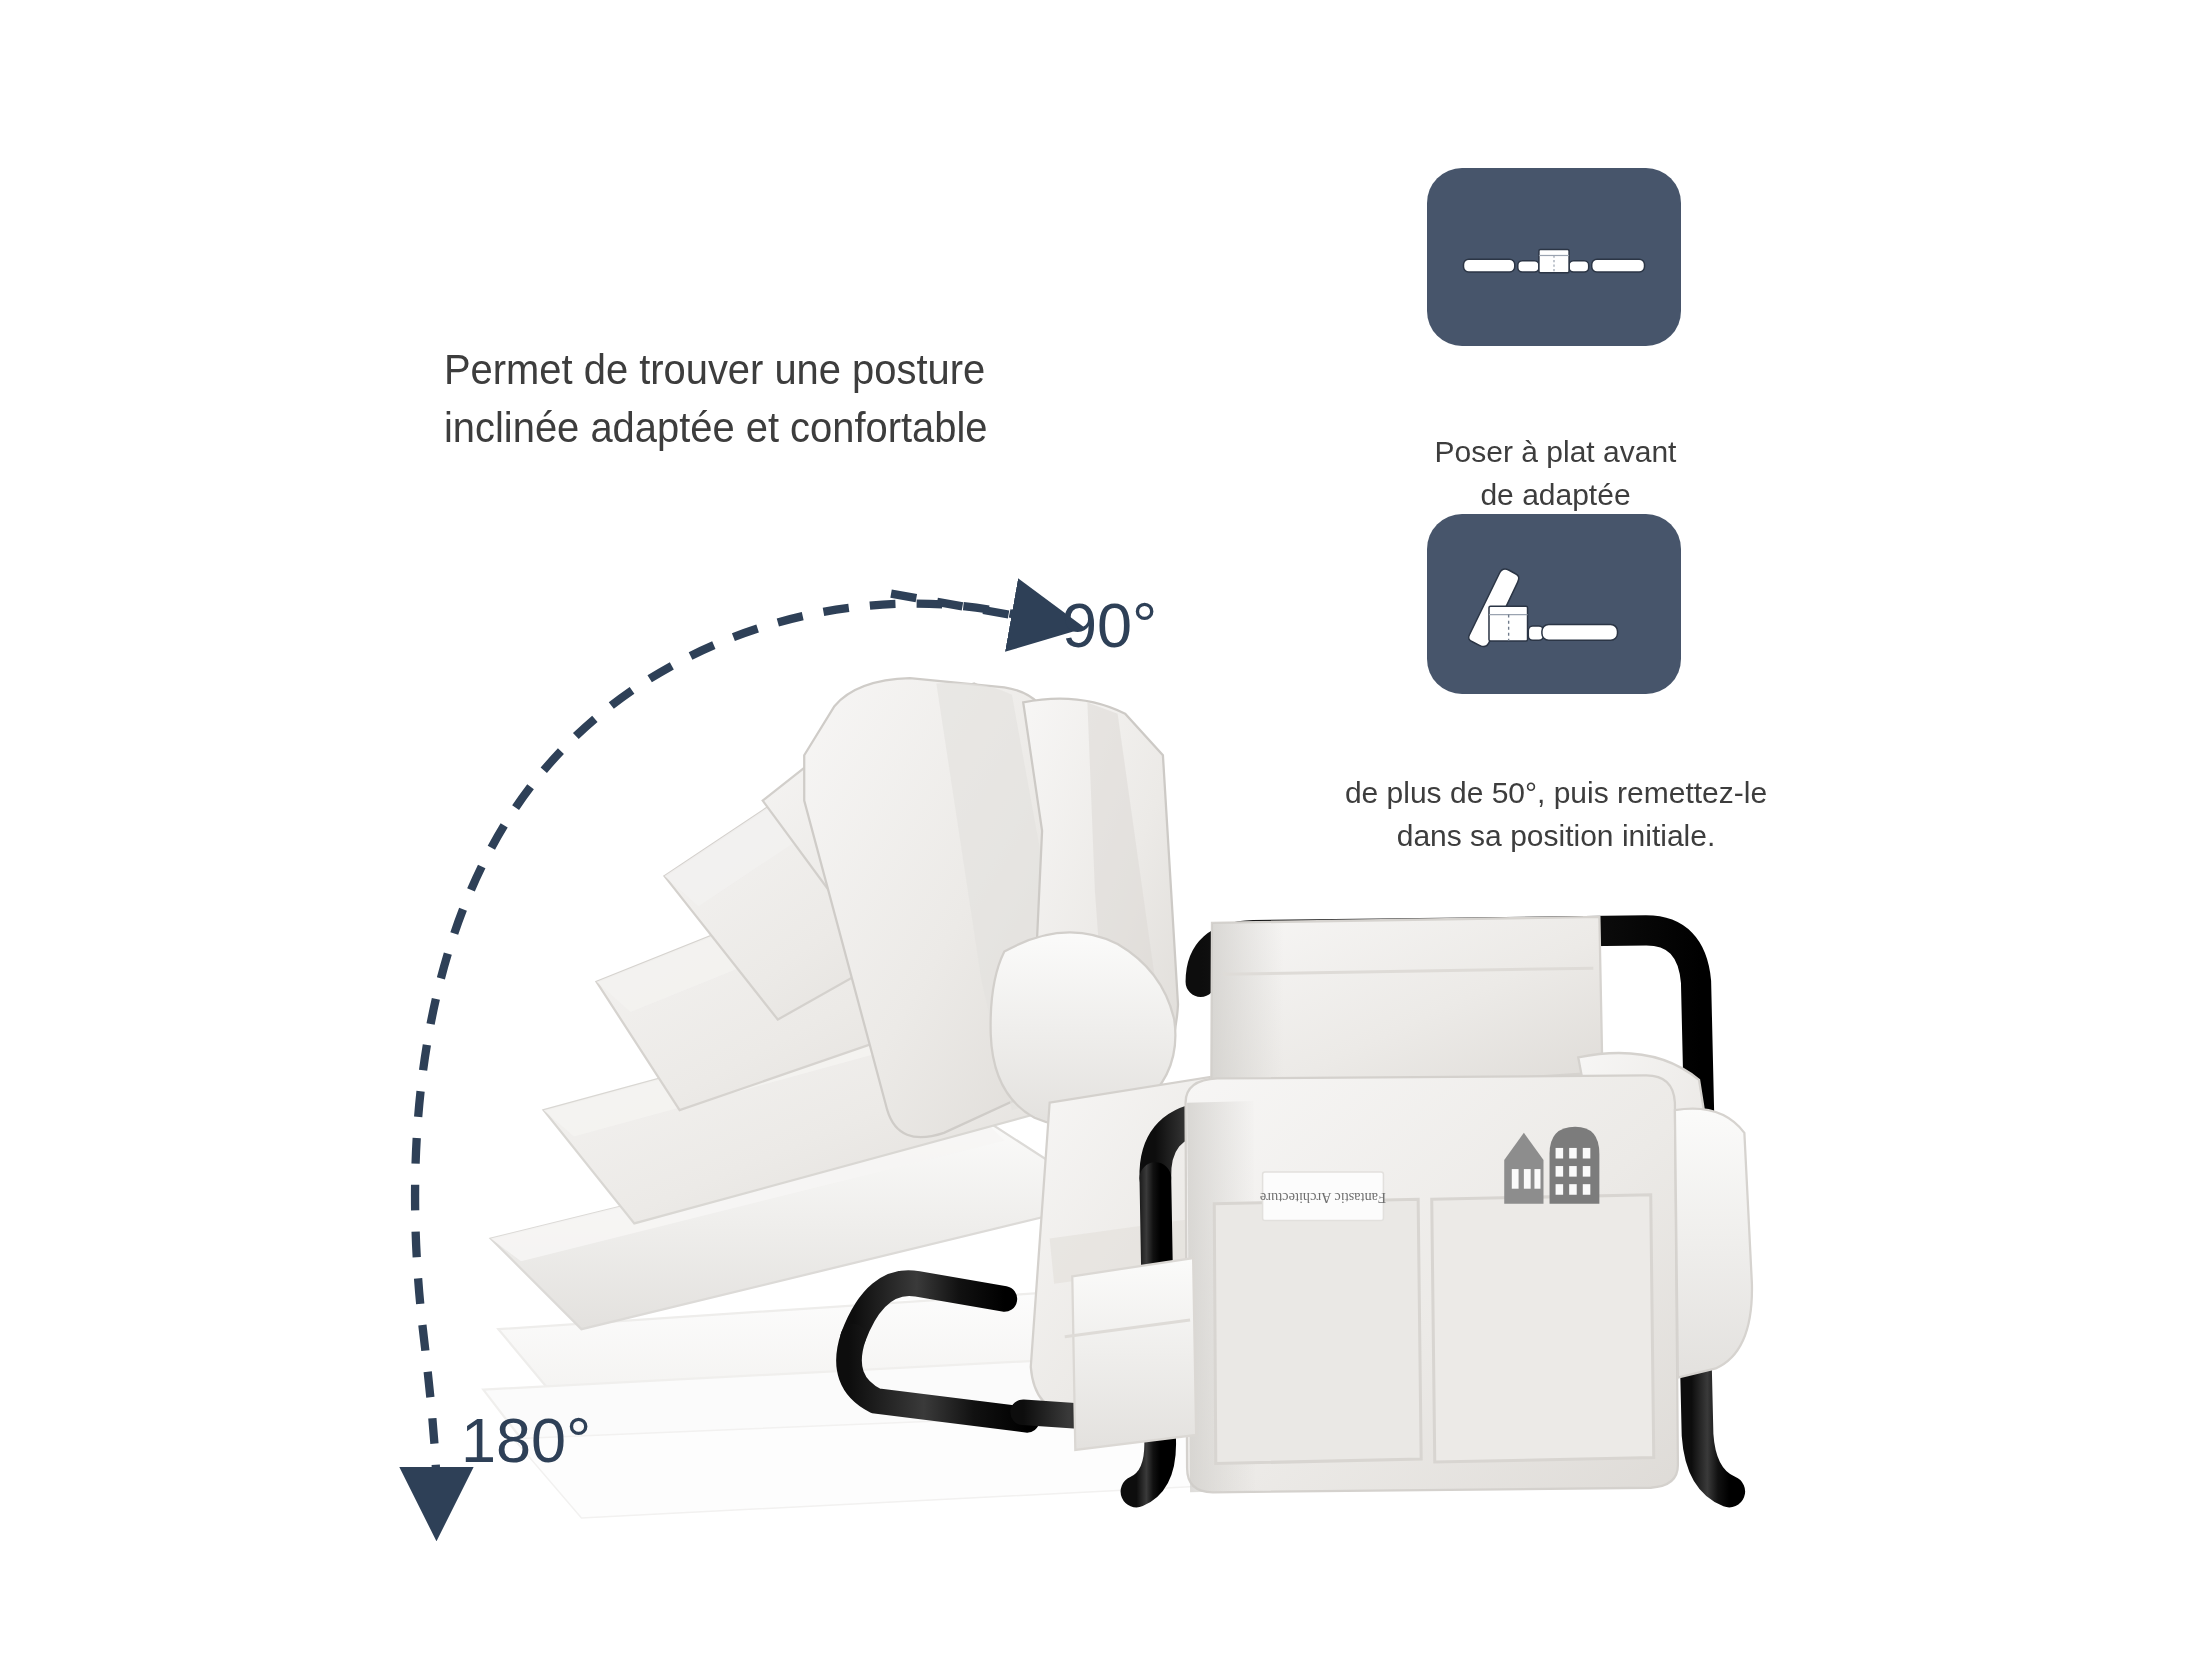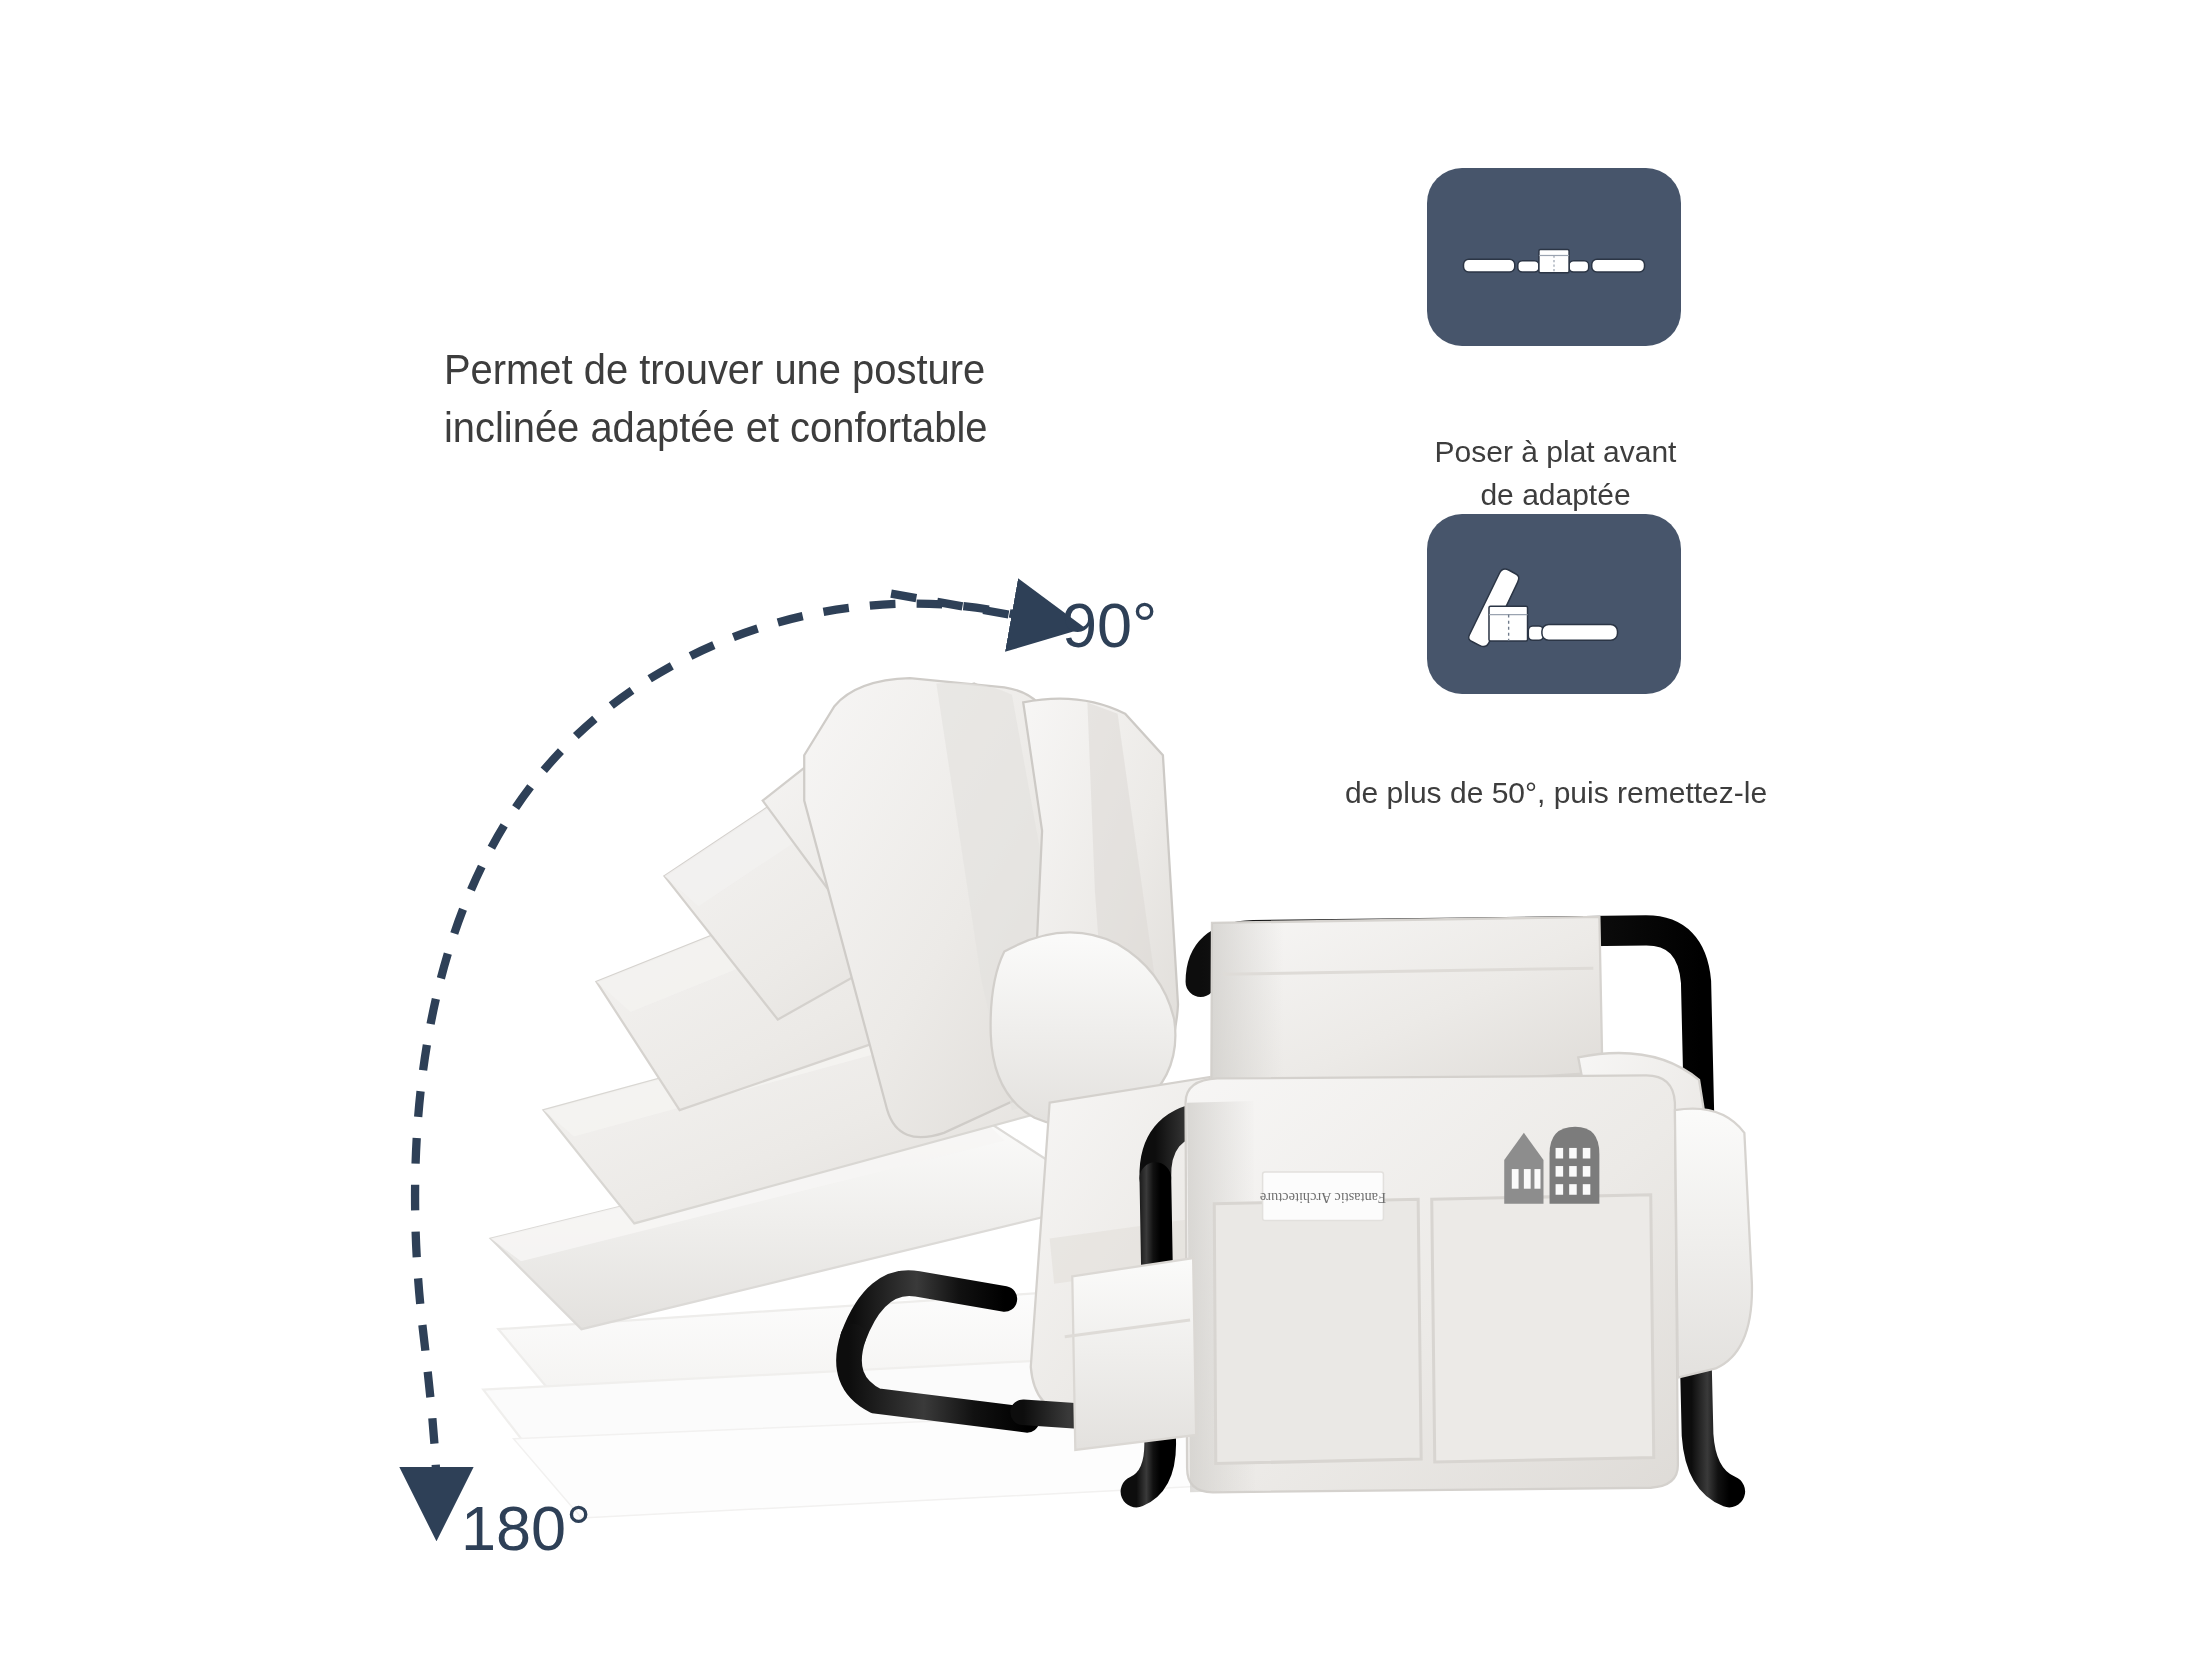--- a/index.html
+++ b/index.html
@@ -70,21 +70,21 @@
   .caption.two{left:1299px;top:731px;width:514px;}
 
   
   .angle{
     position:absolute;
     font-size:63px;
     color:#2e4057;
     white-space:nowrap;
   }
   .angle.deg90{left:1062px;top:589px;}
-  .angle.deg180{left:461px;top:1492px;}
+  .angle.deg180{left:461px;top:1404px;}
 
   
   .arcsvg{position:absolute;left:0;top:0;width:2205px;height:1654px;pointer-events:none;}
   .photo{position:absolute;left:0;top:0;width:2205px;height:1654px;}
 </style>
 </head>
 <body>
 
 <div class="stage">
 
@@ -279,16 +279,17 @@
       <rect x="82" y="122" width="51" height="46" rx="2" fill="#ffffff" stroke="#2b3545" stroke-width="2"></rect>
       <line x1="82" y1="133" x2="133" y2="133" stroke="#9aa3b0" stroke-width="1.6"></line>
       <line x1="108" y1="133" x2="108" y2="168" stroke="#6f7a8a" stroke-width="1.8" stroke-dasharray="4 4"></line>
 
       <rect x="134" y="148" width="20" height="19" rx="6" fill="#ffffff" stroke="#2b3545" stroke-width="2"></rect>
       <rect x="152" y="146" width="100" height="21" rx="9" fill="#ffffff" stroke="#2b3545" stroke-width="2"></rect>
     </svg>
   </div>
   <div class="caption two">
     <div>de plus de 50°, puis remettez-le</div>
+    <div>dans sa position initiale.</div>
   </div>
 
 </div>
 
 
 </body></html>

